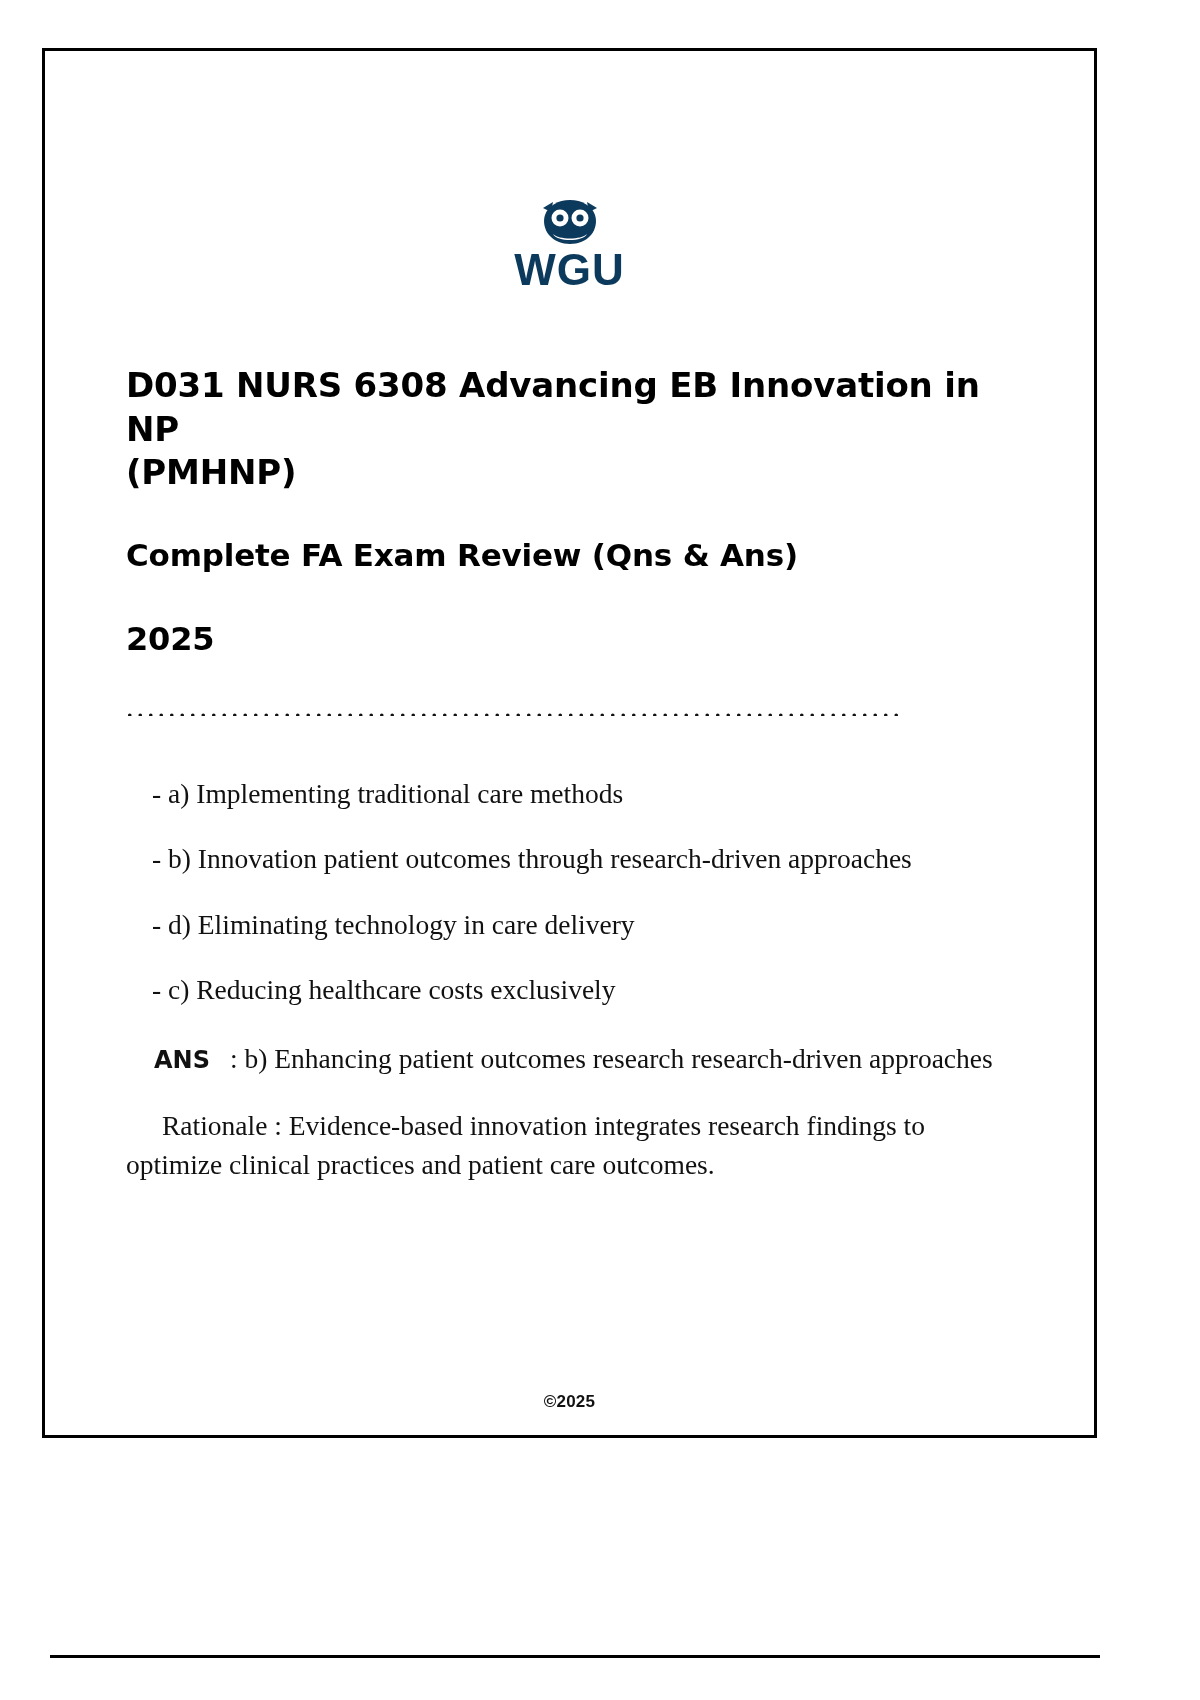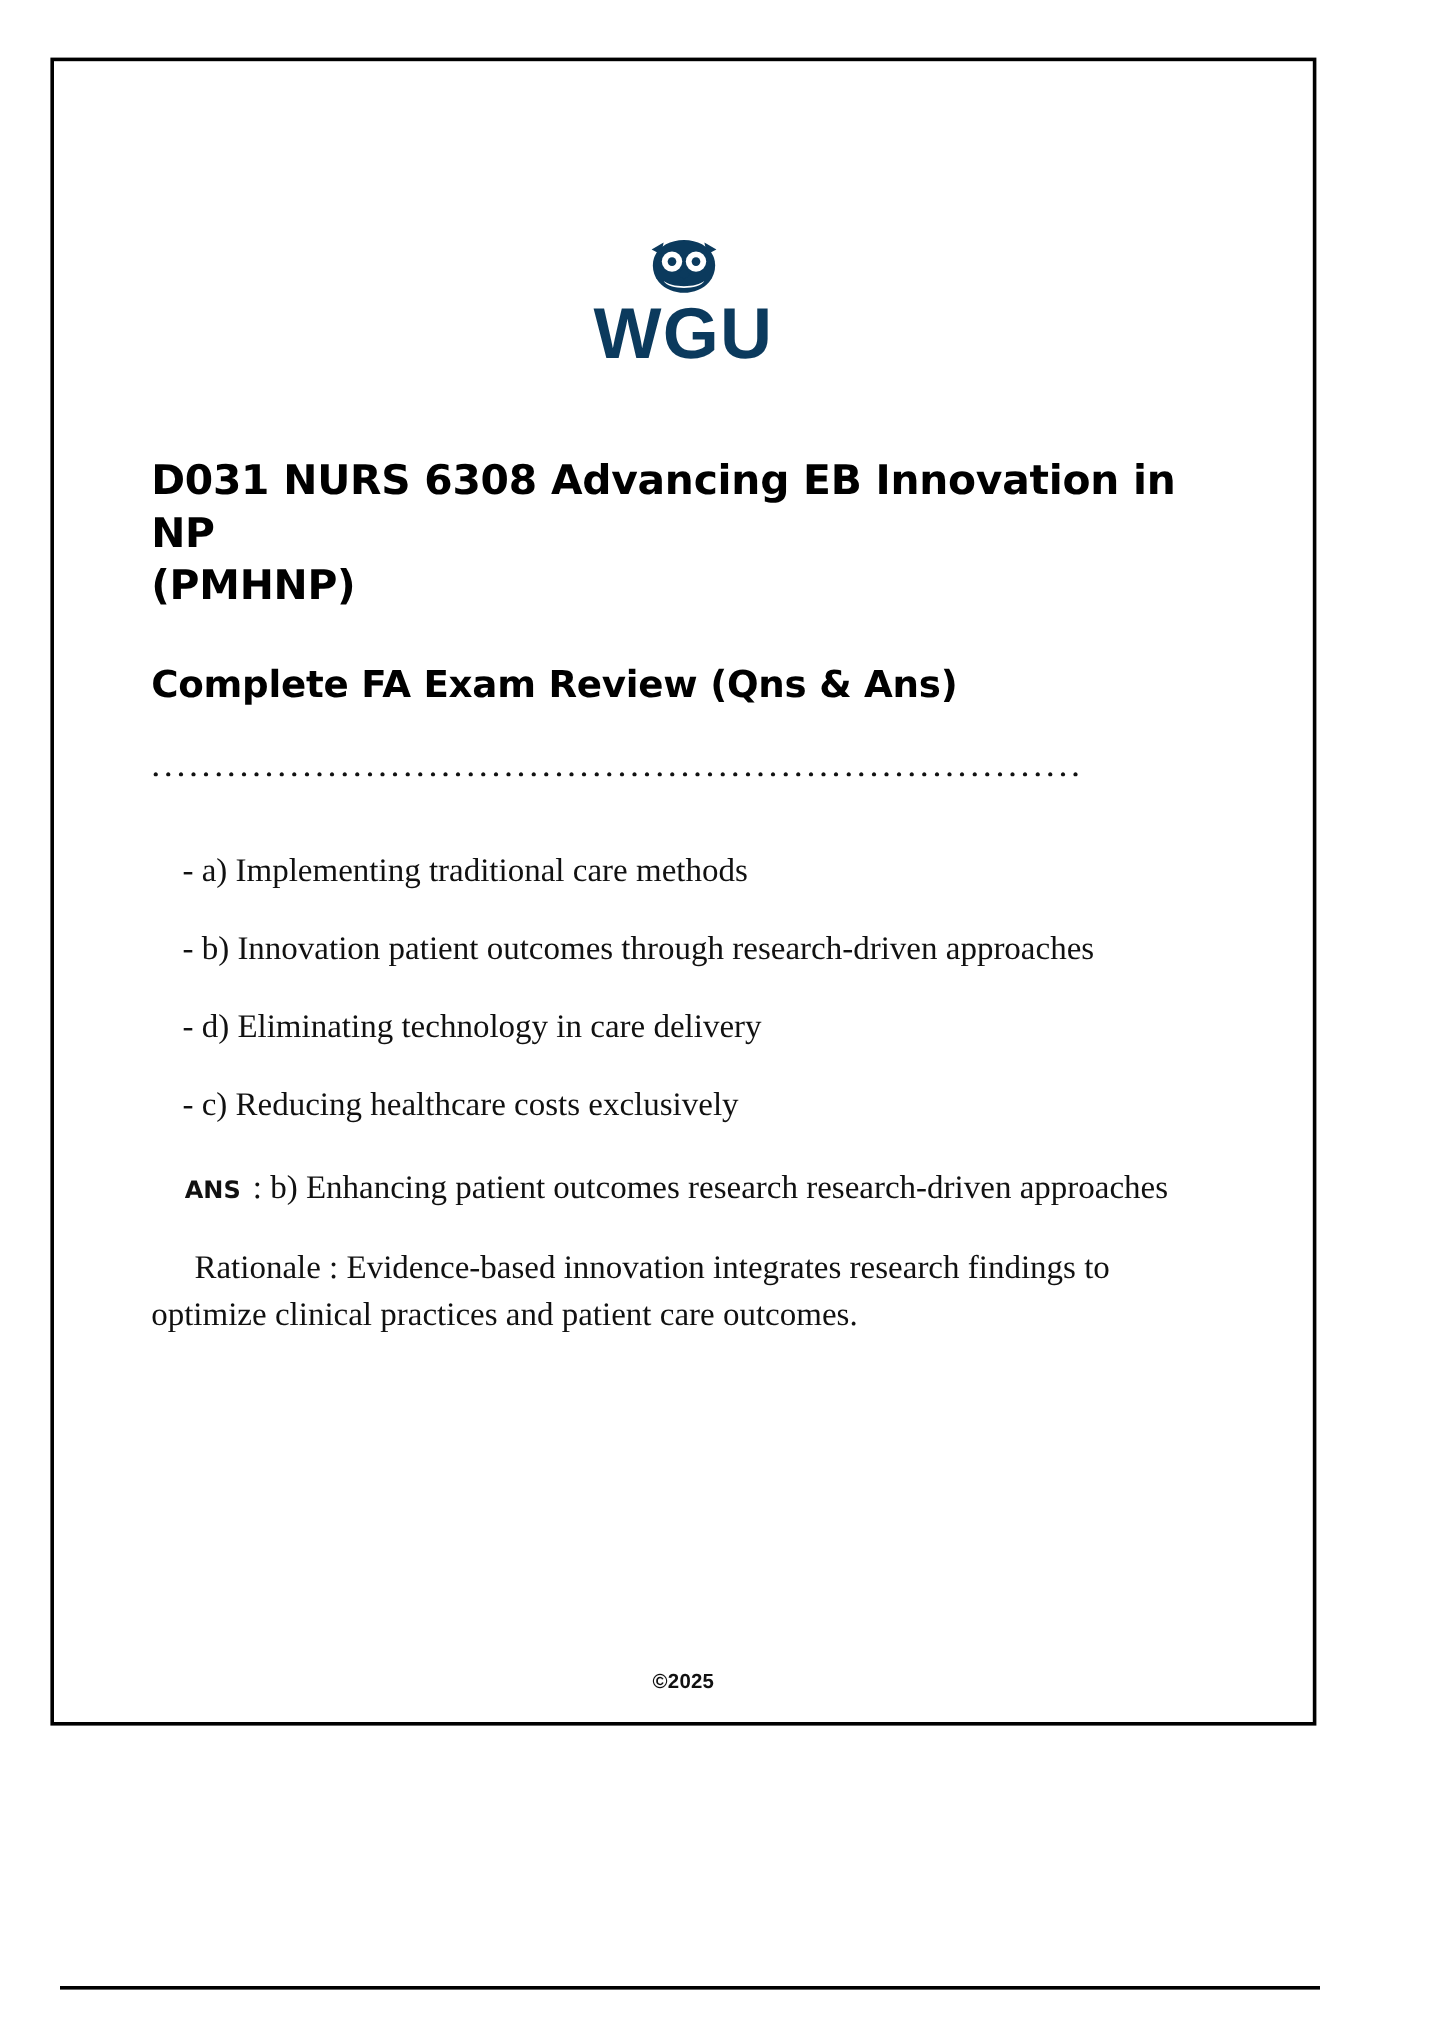--- a/index.html
+++ b/index.html
@@ -53,21 +53,21 @@
     margin-top: 150px;
     text-align: center;
   }
   .logo-owl {
     display: block;
     margin: 0 auto;
   }
   .logo-word {
     font-family: "Liberation Sans", sans-serif;
     font-weight: bold;
-    font-size: 60px;
+    font-size: 44px;
     letter-spacing: 1px;
     color: #0b3a5d;
     line-height: 1;
     margin-top: 2px;
   }
 
   
   .doc-heading {
     font-family: "DejaVu Sans", sans-serif;
     font-weight: bold;
@@ -122,23 +122,23 @@
   }
   .opt-hang .lead {
     padding-left: 26px;
   }
   .ans-line {
     margin: 30px 0 0 0;
   }
   .ans-label {
     font-family: "DejaVu Sans", sans-serif;
     font-weight: bold;
-    font-size: 20px;
+    font-size: 24px;
     margin-left: 28px;
-    margin-right: 10px;
+    margin-right: 20px;
   }
   .rationale {
     margin: 28px 0 0 0;
     padding-left: 0;
   }
   .rationale .lead {
     padding-left: 36px;
   }
 
   
@@ -197,20 +197,21 @@
       <div class="logo-word">WGU</div>
     </div>
 
     <div class="doc-heading title-main">
       <span>D031 NURS 6308 Advancing EB Innovation in NP</span><br>
       <span>(PMHNP)</span>
     </div>
 
     <div class="doc-heading title-sub">Complete FA Exam Review (Qns &amp; Ans)</div>
 
+    <div class="doc-heading title-year">2025</div>
 
     <div class="dot-rule">..........................................................................</div>
 
     <div class="qa-block">
 
 
       <p class="opt-hang">
         <span class="lead">- a) Implementing traditional care methods</span>
       </p>
 

